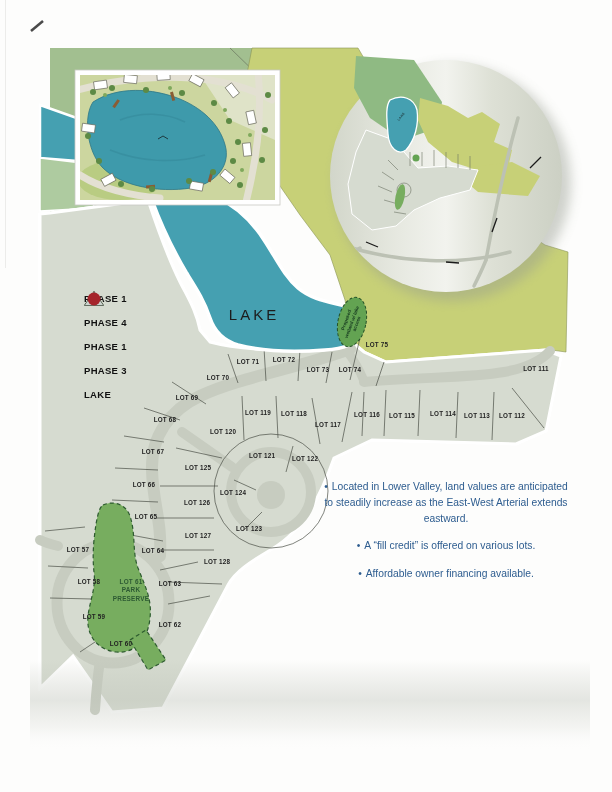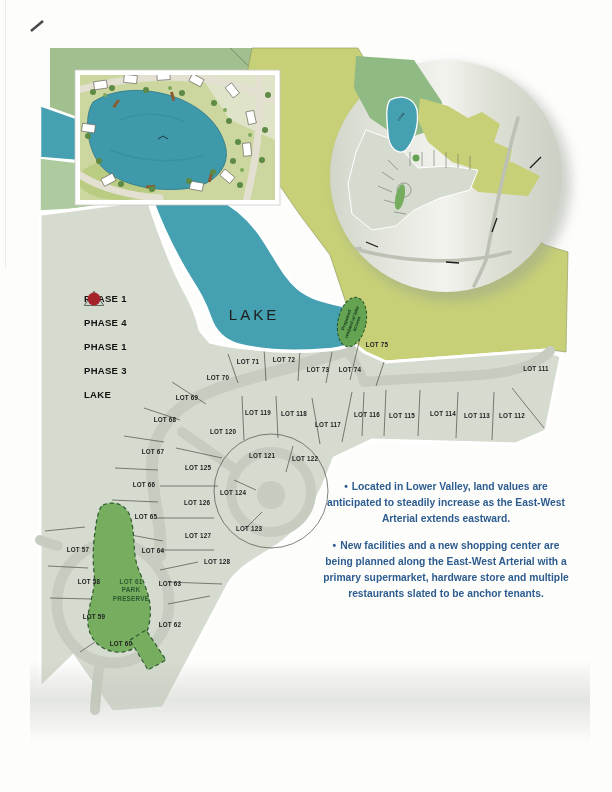--- a/index.html
+++ b/index.html
@@ -19,21 +19,21 @@
   .lot-label{position:absolute;transform:translate(-50%,-50%);
     font-weight:700;font-size:6.3px;color:#222;white-space:nowrap;letter-spacing:.2px;}
   .park-label{position:absolute;left:131px;top:590px;transform:translate(-50%,-50%);
     text-align:center;font-weight:700;font-size:6.4px;line-height:1.3;color:#2d5a33;letter-spacing:.2px;}
   .wetland-label{position:absolute;left:352px;top:322px;width:36px;
     transform:translate(-50%,-50%) rotate(-70deg);text-align:center;
     font-size:4.6px;line-height:1.25;color:#15381f;font-weight:700;}
 
   
   .notes{position:absolute;left:322px;top:479px;width:248px;}
-  .note{font-weight:700;font-size:10.3px;line-height:15.8px;color:#2d5c8f;
+  .note{font-weight:400;font-size:10.3px;line-height:15.8px;color:#2d5c8f;
         text-align:center;margin:0 0 12px 0;}
   .note .bullet{margin-right:4px;}
 </style>
 </head>
 <body>
 
 <div class="sheet">
 
 <svg width="612" height="792" viewBox="0 0 612 792">
   <defs>
@@ -334,17 +334,18 @@
         <div class="lot-label" style="left: 249px; top: 528px;">LOT 123</div>
         <div class="lot-label" style="left: 233px; top: 492px;">LOT 124</div>
         <div class="lot-label" style="left: 198px; top: 467px;">LOT 125</div>
         <div class="lot-label" style="left: 197px; top: 502px;">LOT 126</div>
         <div class="lot-label" style="left: 198px; top: 535px;">LOT 127</div>
         <div class="lot-label" style="left: 217px; top: 561px;">LOT 128</div>
       </div>
 
   <div class="notes" id="notes">
         <div class="note"><span class="bullet">•</span><span>Located in Lower Valley, land values are anticipated to steadily increase as the East-West Arterial extends eastward.</span></div>
-        <div class="note"><span class="bullet">•</span><span>New facilities and a new shopping center are being planned along the East-West Arterial with a primary supermarket, hardware store and multiple restaurants slated to be anchor tenants.</span></div>
+        <div class="note"><span class="bullet">•</span><span>A “fill credit” is offered on various lots.</span></div>
+        <div class="note"><span class="bullet">•</span><span>Affordable owner financing available.</span></div>
       </div>
 
 </div>
 </div>
 
 </body></html>

